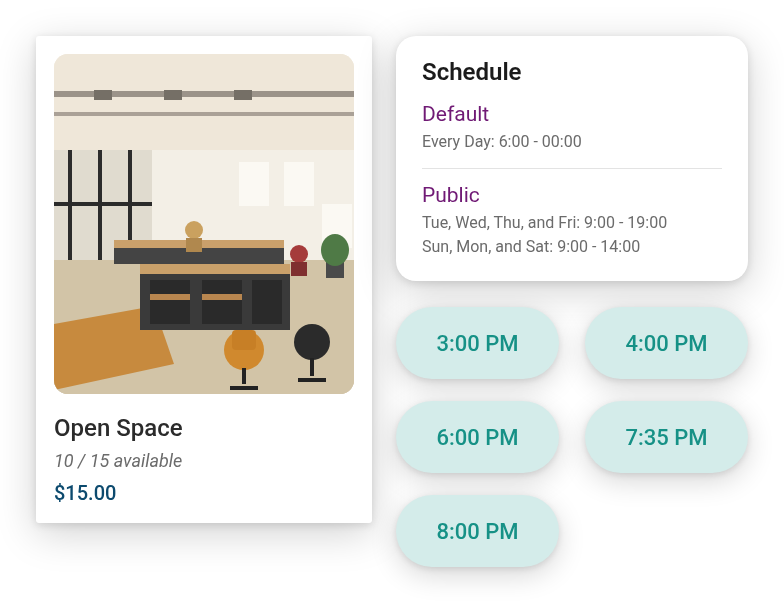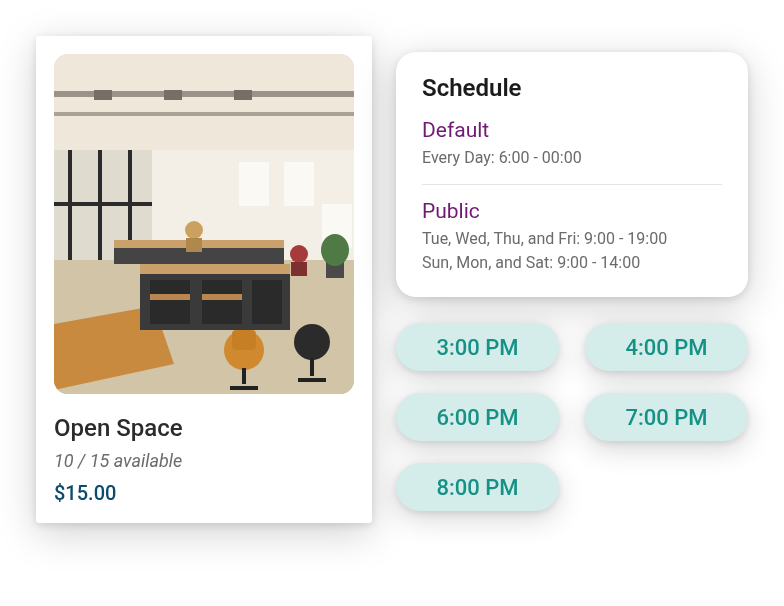--- a/index.html
+++ b/index.html
@@ -51,21 +51,20 @@
     font-size: 20px;
     color: #0c4a6e;
     margin-top: 10px;
     font-weight: 500;
   }
   .right-col {
     flex: 1;
     display: flex;
     flex-direction: column;
     gap: 26px;
-    margin-top: 16px;
   }
   .schedule-card {
     background: #fff;
     border-radius: 20px;
     box-shadow: 0 10px 40px rgba(0,0,0,0.18), 0 2px 8px rgba(0,0,0,0.12);
     padding: 22px 26px;
   }
   .schedule-title {
     font-size: 24px;
     font-weight: 600;
@@ -92,21 +91,21 @@
     display: grid;
     grid-template-columns: 1fr 1fr;
     gap: 22px 26px;
   }
   .time-pill {
     background: #d4ecea;
     color: #169186;
     font-size: 22px;
     font-weight: 500;
     border-radius: 36px;
-    height: 48px;
+    height: 72px;
     display: flex;
     align-items: center;
     justify-content: center;
     box-shadow: 0 8px 28px rgba(0,0,0,0.16), 0 2px 6px rgba(0,0,0,0.10);
     cursor: pointer;
     user-select: none;
   }
 </style>
 </head>
 <body>
@@ -189,17 +188,17 @@
         <div class="schedule-section-label">Public</div>
         <div class="schedule-line">Tue, Wed, Thu, and Fri: 9:00 - 19:00</div>
         <div class="schedule-line">Sun, Mon, and Sat: 9:00 - 14:00</div>
       </div>
     </div>
 
     <div class="time-grid">
       <div class="time-pill">3:00 PM</div>
       <div class="time-pill">4:00 PM</div>
       <div class="time-pill">6:00 PM</div>
-      <div class="time-pill">7:00 PM</div>
+      <div class="time-pill">7:35 PM</div>
       <div class="time-pill">8:00 PM</div>
     </div>
   </div>
 </div>
 
 </body></html>

